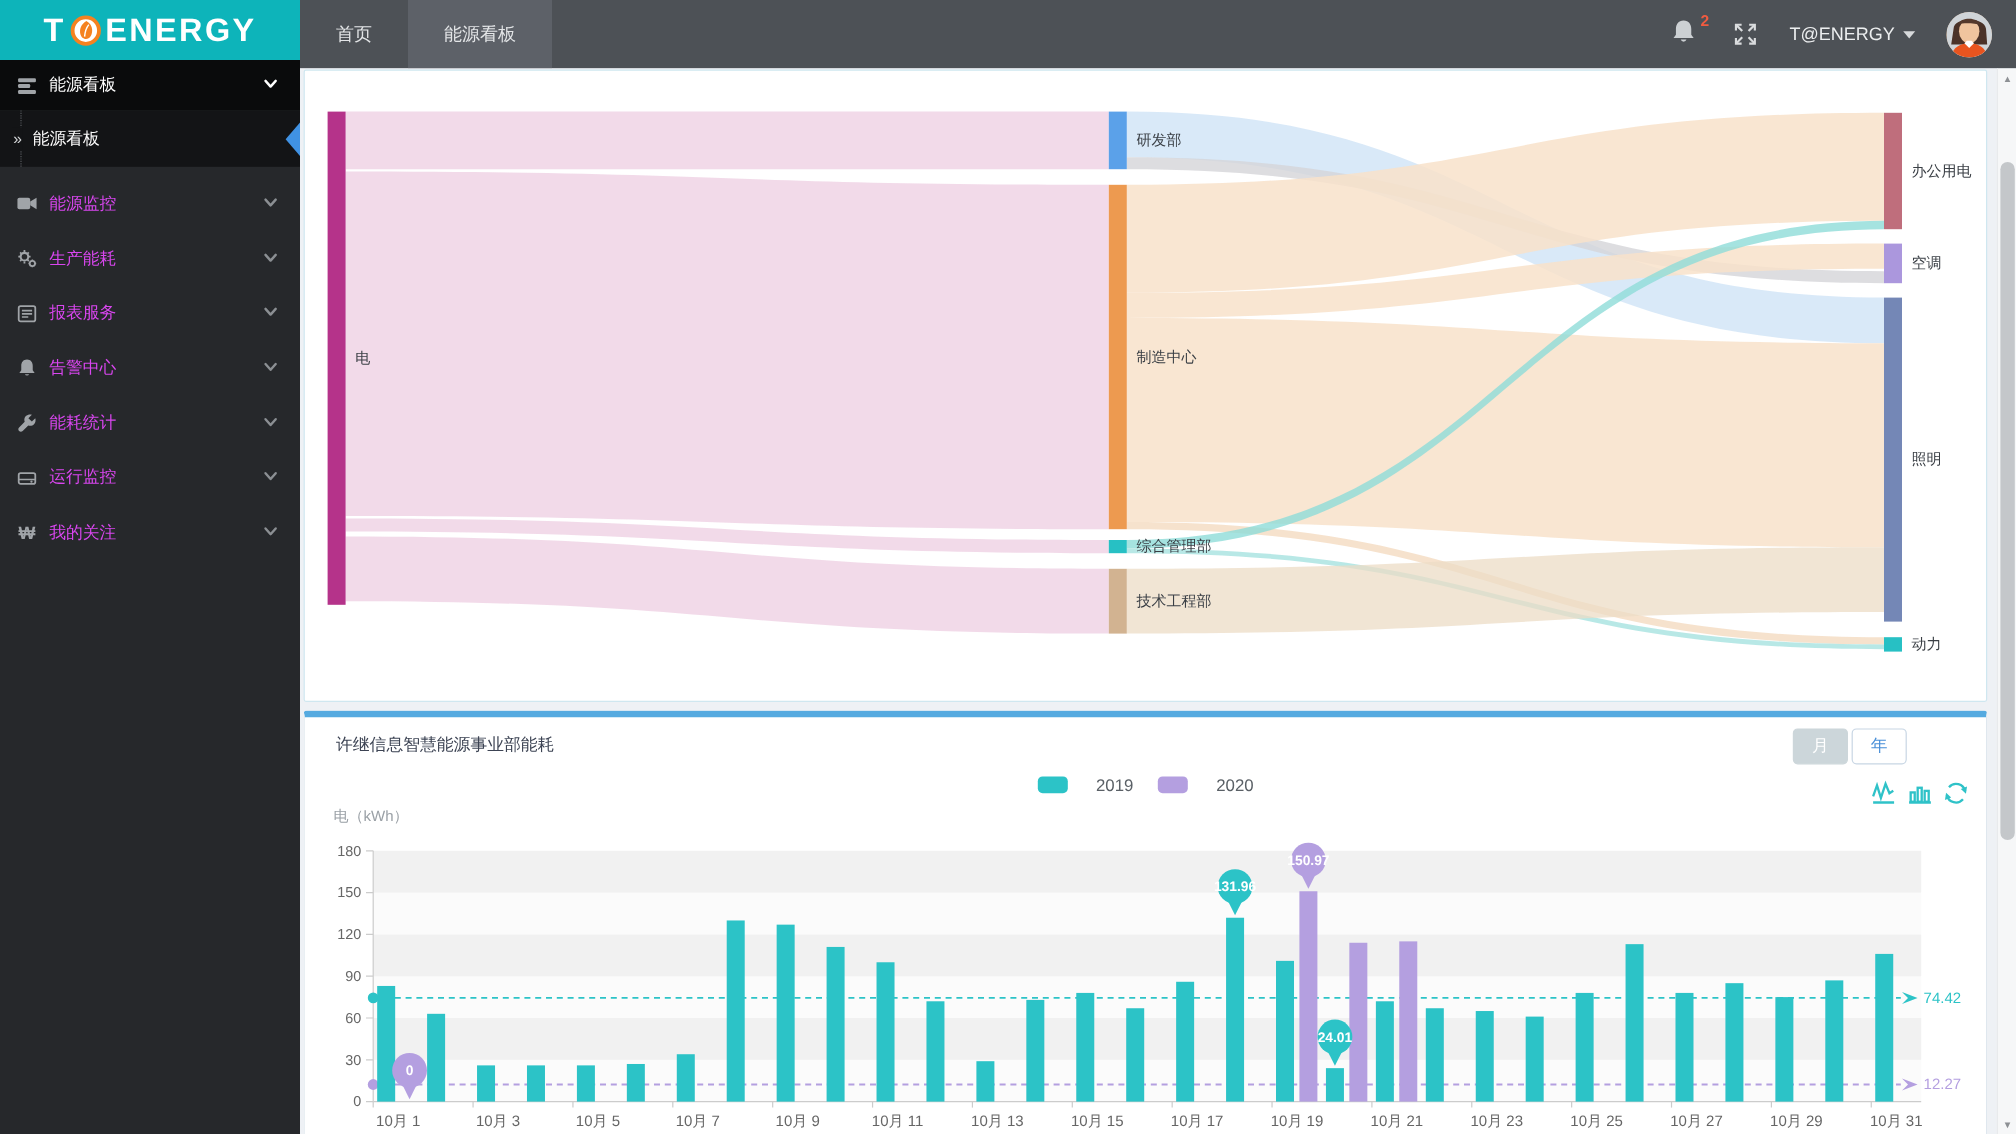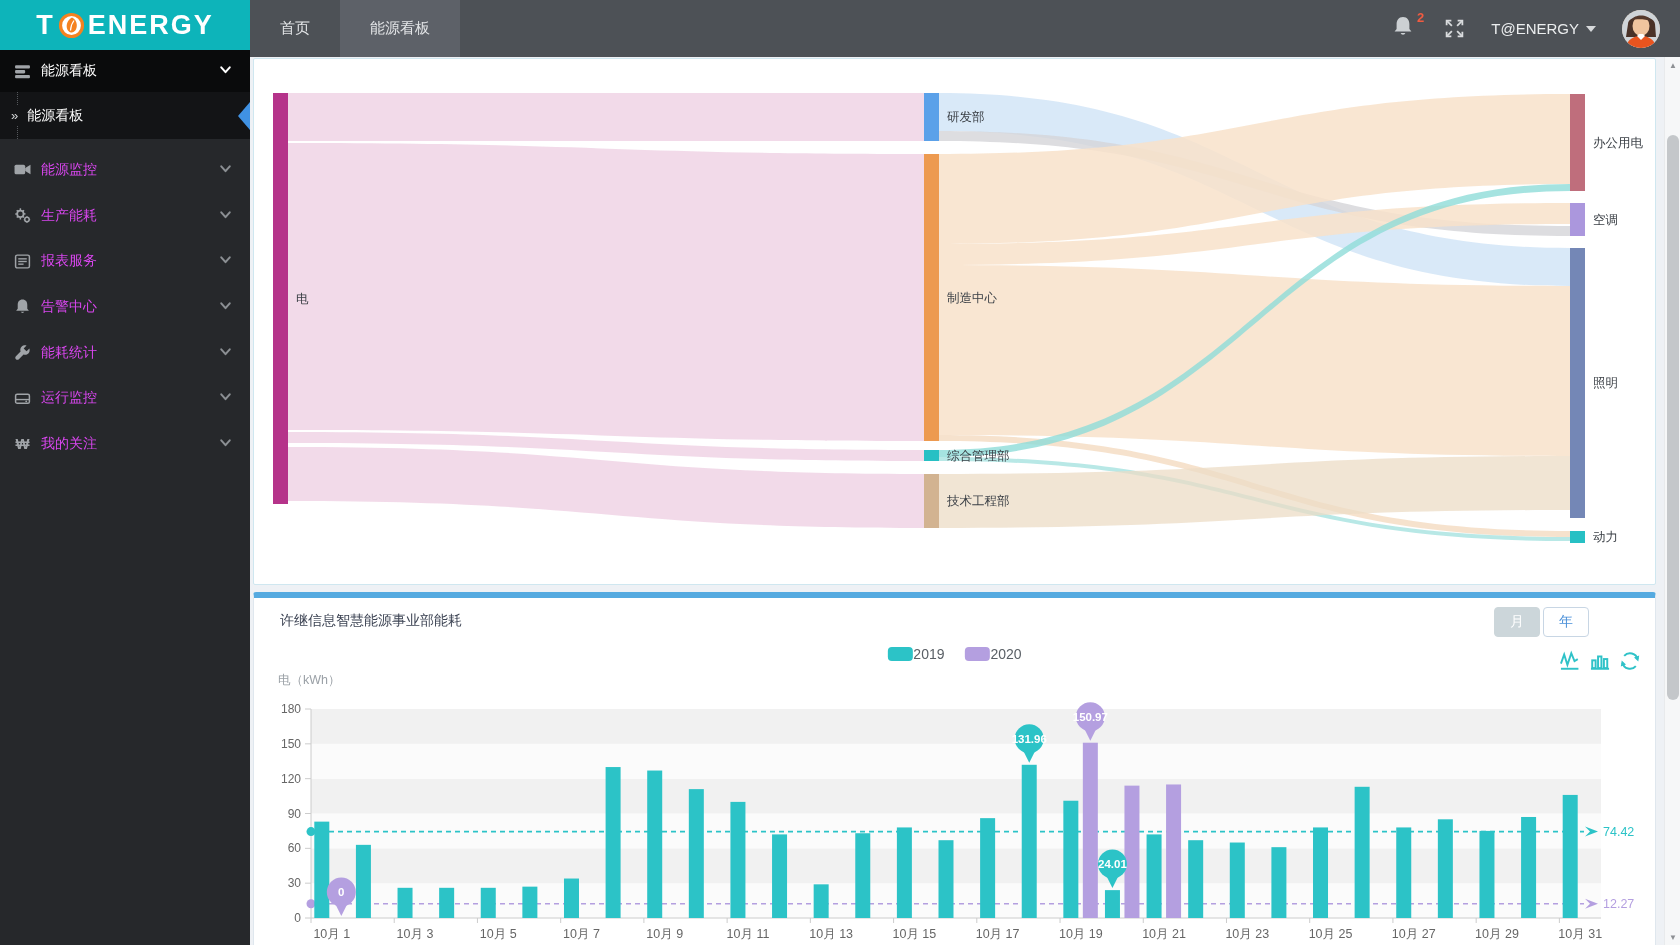--- a/index.html
+++ b/index.html
@@ -44,21 +44,21 @@
   .panel1 { position:absolute; left:3px; top:1px; width:1403px; height:527px; background:#fff;
     border:1px solid #cfe7f0; border-radius:2px; overflow:hidden; }
   .panel2 { position:absolute; left:3px; top:535px; width:1403px; height:420px; background:#fff;
     border:1px solid #dfe7ee; border-top:6px solid #55aae0; border-radius:3px 3px 0 0; }
   .p2-title { position:absolute; left:26px; top:14px; font-size:14px; font-weight:normal; color:#3c4353; }
   .toggle-group { position:absolute; right:66px; top:9px; display:flex; gap:3px; }
   .tg-btn { width:46px; height:30px; border-radius:4px; font-size:14px; display:flex; align-items:center; justify-content:center; cursor:pointer; }
   .tg-btn.active { background:#ccd6da; color:#fff; border:1px solid #ccd6da; }
   .tg-btn.idle { background:#fff; color:#4a90d9; border:1px solid #c8d6e4; }
   .legend { position:absolute; left:50%; top:48px; transform:translateX(-50%); display:flex; gap:20px; align-items:center; }
-  .legend-item { display:flex; gap:1px; align-items:center; font-size:14px; color:#5a6066; cursor:pointer; }
+  .legend-item { display:flex; gap:24px; align-items:center; font-size:14px; color:#5a6066; cursor:pointer; }
   .legend-swatch { width:25px; height:14px; border-radius:4px; }
   .chart-tools { position:absolute; right:14px; top:52px; display:flex; gap:8px; }
   .chart-tools svg { cursor:pointer; }
 
   
   .vscroll { position:absolute; right:0; top:57px; width:16px; height:888px; background:#f6f7f8; border-left:1px solid #e8eaec; }
   .vscroll .arr { position:absolute; left:0; width:16px; height:16px; color:#8d9094; font-size:8px; display:flex; align-items:center; justify-content:center; cursor:pointer; }
   .vscroll .thumb { position:absolute; left:2px; width:12px; border-radius:6px; background:#c4c7ca; cursor:pointer; }
 
   svg text { font-family:"Liberation Sans","DejaVu Sans",sans-serif; }

